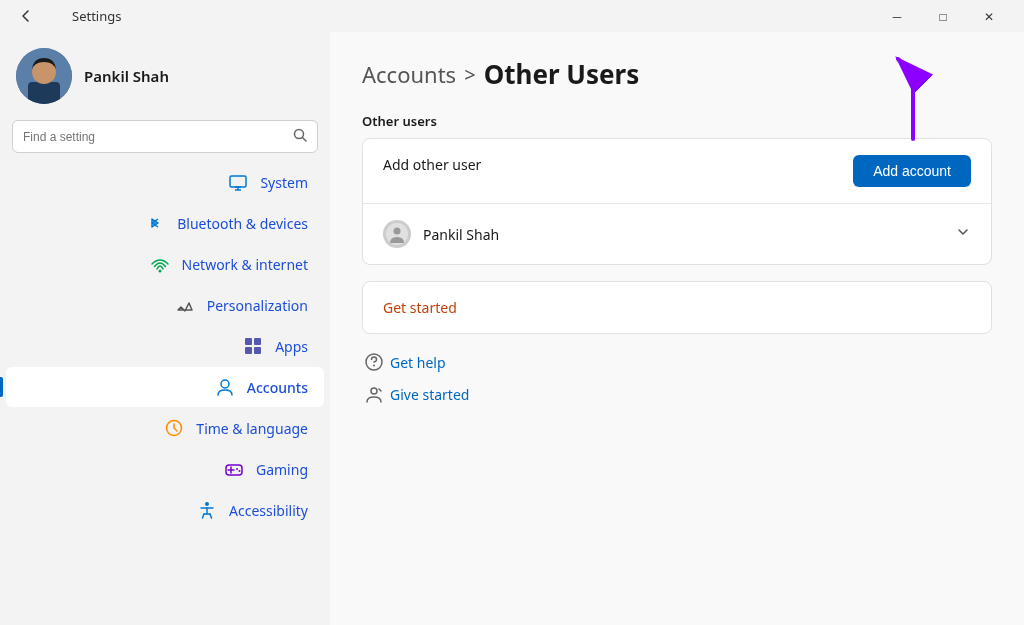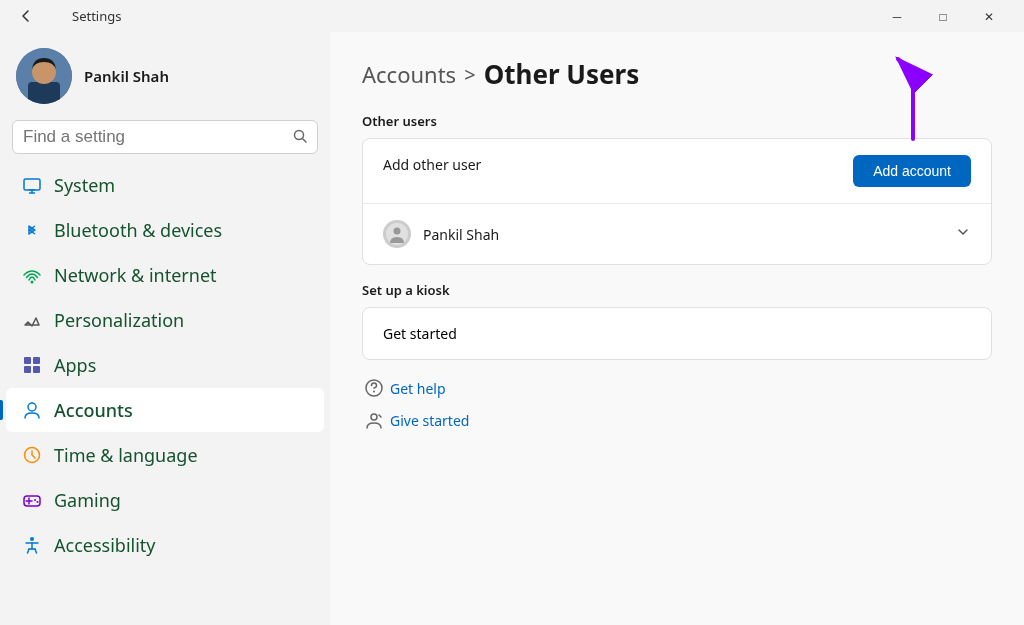--- a/index.html
+++ b/index.html
@@ -107,41 +107,42 @@
       background: white;
       border: 1px solid #d0d0d0;
       border-radius: 6px;
       padding: 6px 10px;
       gap: 8px;
     }
     .search-input {
       flex: 1;
       border: none;
       outline: none;
-      font-size: 17px;
+      font-size: 12px;
       color: #6d28d9;
       background: transparent;
     }
     .search-icon-wrap {
       color: #666;
       font-size: 14px;
     }
 
     
     .nav-item {
       display: flex;
       align-items: center;
       padding: 10px 16px;
       gap: 12px;
       cursor: pointer;
       border-radius: 6px;
       margin: 1px 6px;
-      font-size: 18px;
-      color: #14532d;
+      font-size: 14px;
+      color: #1d4ed8;
       position: relative;
+      justify-content: flex-end;
     }
     .nav-item.active {
       background: white;
       font-weight: 500;
     }
     .nav-item.active::before {
       content: '';
       position: absolute;
       left: -6px;
       top: 50%;
@@ -282,21 +283,21 @@
       margin-top: 16px;
     }
 
     .get-started-row {
       display: flex;
       align-items: center;
       padding: 16px 20px;
     }
     .get-started-label {
       font-size: 14px;
-      color: #000000;
+      color: #c2410c;
     }
 
     
     .links-section {
       margin-top: 16px;
       display: flex;
       flex-direction: column;
       gap: 8px;
     }
     .link-row {
@@ -522,21 +523,20 @@
         <defs>
           <marker id="arrowhead" markerWidth="10" markerHeight="7" refX="9" refY="3.5" orient="auto">
             <polygon points="0 0, 10 3.5, 0 7" fill="#8b00ff"></polygon>
           </marker>
         </defs>
         <path d="M60 85 L60 20 L45 5" stroke="#8b00ff" stroke-width="4" fill="none" stroke-linecap="round" marker-end="url(#arrowhead)"></path>
       </svg>
     </div>
 
     <div class="kiosk-section">
-      <div class="section-label">Set up a kiosk</div>
       <div class="card">
         <div class="get-started-row">
           <span class="get-started-label">Get started</span>
         </div>
       </div>
     </div>
 
     <div class="links-section">
       <div class="link-row">
         <div class="link-icon">

